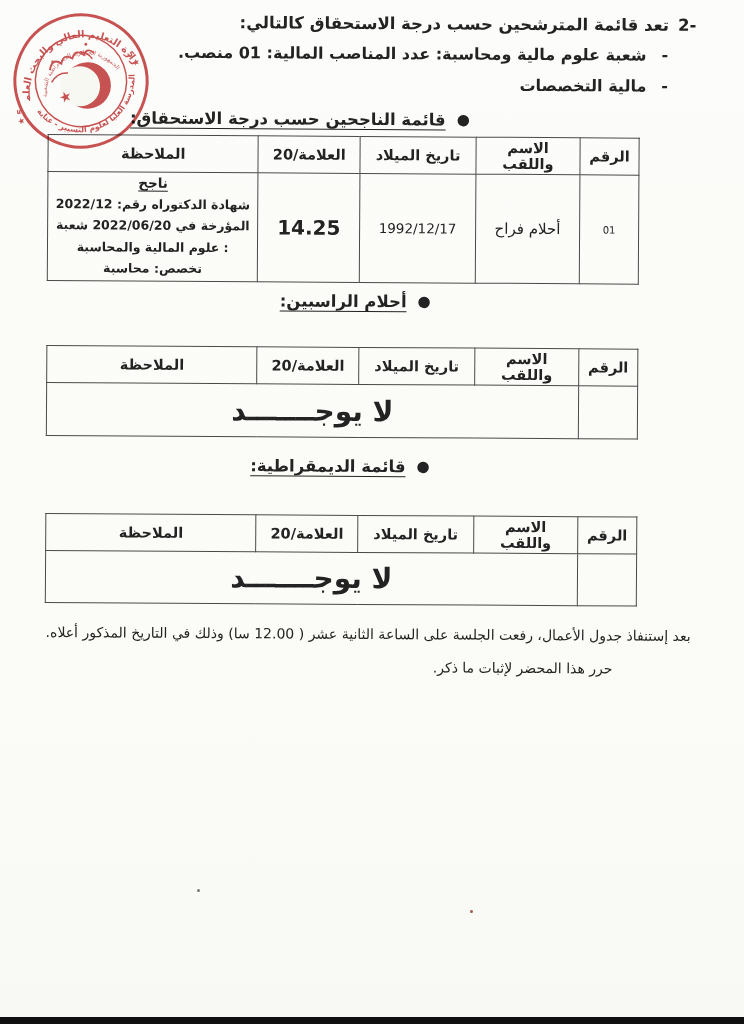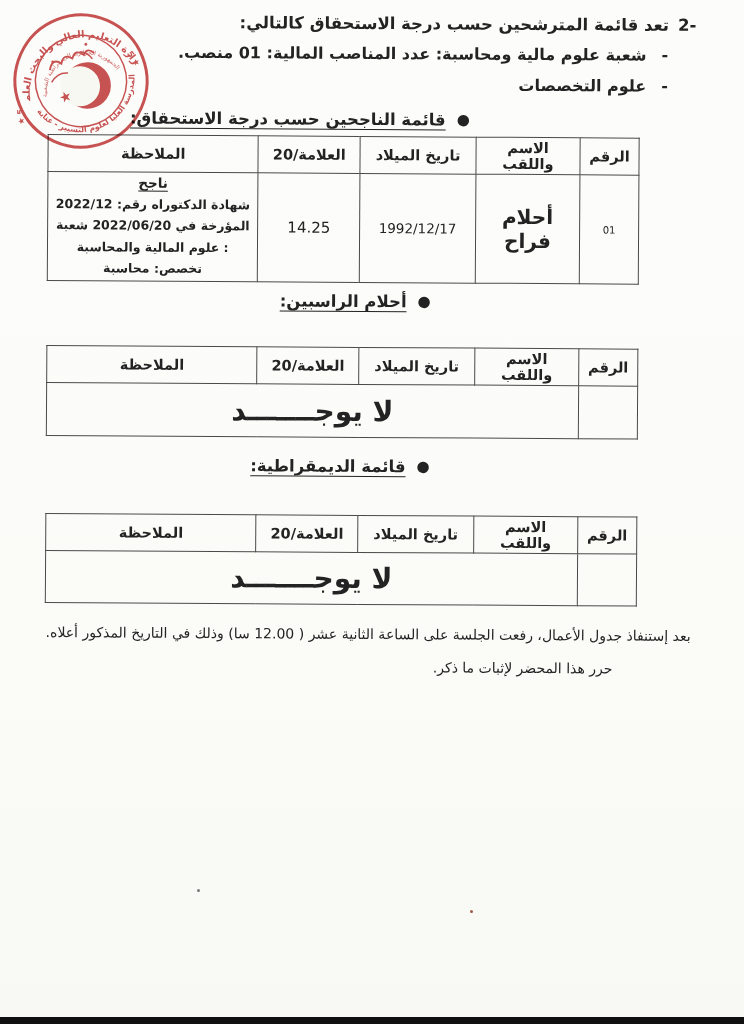--- a/index.html
+++ b/index.html
@@ -25,23 +25,23 @@
   .h1{top:110px;right:276px;}
   .h2{top:292px;right:314px;}
   .h3{top:457px;right:314px;}
 
   
   .tbl{position:absolute;right:106px;width:592px;border-collapse:collapse;table-layout:fixed;direction:rtl;}
   .tbl th,.tbl td{border:1.3px solid #4a4a4a;text-align:center;vertical-align:middle;padding:2px 4px;}
   .tbl th{font-size:14.5px;font-weight:bold;}
   .t1{top:136px;} .t2{top:347px;} .t3{top:515px;}
   .rank-cell{font-size:10px;}
-  .name-cell{font-size:20px;font-weight:bold;}
+  .name-cell{font-size:15px;font-weight:normal;}
   .date-cell{font-size:13.5px;margin-left:34px;}
-  .mark-cell{font-size:15px;font-weight:normal;}
+  .mark-cell{font-size:20px;font-weight:bold;}
   .note-cell{padding:6px 8px;}
   .note-status{font-size:13.5px;font-weight:bold;text-decoration:underline;text-underline-offset:3px;margin-bottom:3px;}
   .note-details{font-size:12.5px;font-weight:bold;line-height:1.7;}
   .noexist-cell{font-size:28px;font-weight:bold;letter-spacing:.5px;}
 
   
   .closing1{position:absolute;top:626px;right:52px;width:650px;font-size:14px;white-space:nowrap;}
   .closing2{position:absolute;top:659px;right:130px;font-size:14px;}
 
   
@@ -62,21 +62,21 @@
         <span class="intro-num">2-</span>
         <span>تعد قائمة المترشحين حسب درجة الاستحقاق كالتالي:</span>
       </div>
       <div class="intro-bullets">
         <div class="intro-bullet">
           <span>-</span>
           <span>شعبة علوم مالية ومحاسبة: عدد المناصب المالية: 01 منصب.</span>
         </div>
         <div class="intro-bullet">
           <span>-</span>
-          <span>علوم التخصصات</span>
+          <span>مالية التخصصات</span>
         </div>
       </div>
     </div>
 
     <div class="sec-heading h1">
       <span class="sec-bullet">●</span>
       <span class="sec-title">قائمة الناجحين حسب درجة الاستحقاق:</span>
     </div>
 
     <table class="tbl t1">

